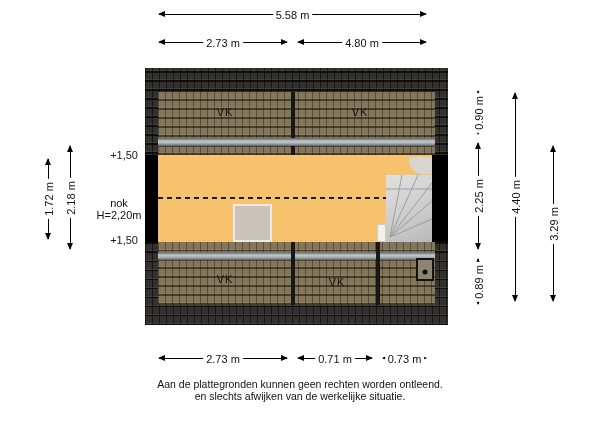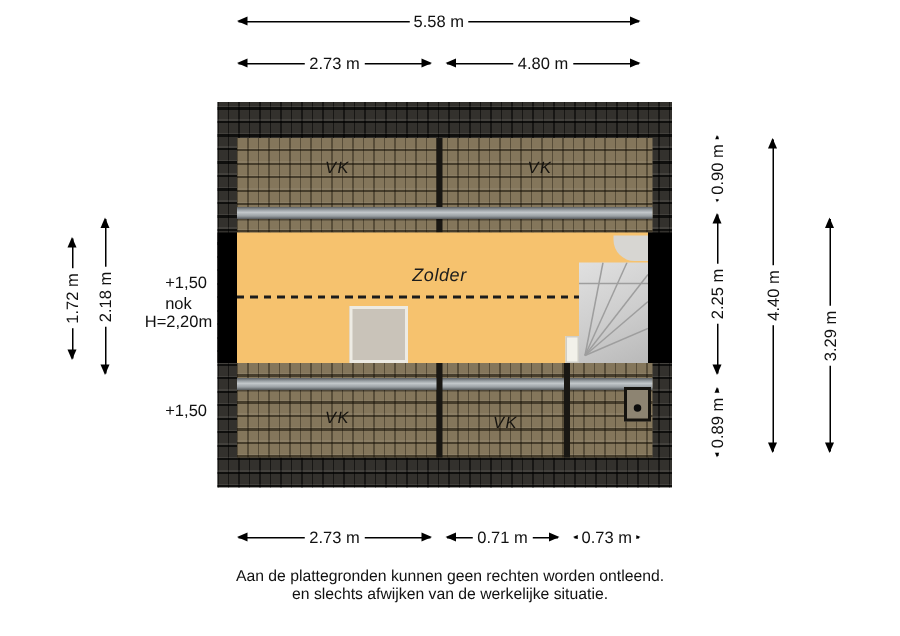--- a/index.html
+++ b/index.html
@@ -18,21 +18,21 @@
       repeating-linear-gradient(0deg, rgba(0,0,0,.70) 0 1.5px, rgba(255,255,255,.08) 1.5px 2.5px, rgba(0,0,0,0) 2.5px 9px),
       repeating-linear-gradient(90deg, rgba(0,0,0,.55) 0 1px, rgba(0,0,0,0) 1px 7px);
   }
   .tile-brown{
     background-color:var(--roof-light);
     background-image:
       repeating-linear-gradient(0deg, rgba(20,15,5,.55) 0 1.5px, rgba(255,255,255,.06) 1.5px 2.5px, rgba(0,0,0,0) 2.5px 9px),
       repeating-linear-gradient(90deg, rgba(20,15,5,.40) 0 1px, rgba(0,0,0,0) 1px 7px);
   }
   
-  #plan{position:absolute;left:145px;top:68px;width:303px;height:257px;font-style:italic;}
+  #plan{position:absolute;left:145px;top:68px;width:303px;height:257px;}
   .abs{position:absolute;}
   .gutter{
     height:8px;
     background:linear-gradient(180deg,#5d6164 0%,#9aa0a4 25%,#c2c7ca 45%,#9aa0a4 75%,#55595c 100%);
     box-shadow:0 1px 0 rgba(0,0,0,.4);
   }
   .divider{background:#191713;}
   .floor{background:var(--floor);}
   .wall{background:var(--wall);}
   .dashed{
@@ -59,21 +59,21 @@
   .dim-v .ln{position:absolute;top:1px;bottom:1px;left:6px;width:1px;background:#000;}
   .dim-v .at{position:absolute;top:0;left:3px;width:0;height:0;
     border-left:3.5px solid transparent;border-right:3.5px solid transparent;border-bottom:7px solid #000;}
   .dim-v .ab{position:absolute;bottom:0;left:3px;width:0;height:0;
     border-left:3.5px solid transparent;border-right:3.5px solid transparent;border-top:7px solid #000;}
   .lbl{position:absolute;left:50%;top:50%;transform:translate(-50%,-50%);
     background:#fff;padding:0 3px;font-size:11px;white-space:nowrap;color:#111;}
   .dim-v .lbl{transform:translate(-50%,-50%) rotate(-90deg);}
   
   .note{position:absolute;font-size:11px;color:#111;}
-  .note.right-align{text-align:right;margin-top:34px;}
+  .note.right-align{text-align:right;}
   .note.center{text-align:center;line-height:12px;}
   
   #disclaimer{position:absolute;left:0;top:378px;width:600px;text-align:center;
     font-size:10.5px;line-height:12px;color:#111;}
 </style>
 </head>
 <body>
 
 <div id="stage">
 
@@ -82,21 +82,20 @@
     <div class="abs tile-brown" style="left:13px;top:24px;width:277px;height:63px;"></div>
     <div class="abs divider" style="left:146px;top:24px;width:4px;height:63px;"></div>
     <div class="abs gutter" style="left:13px;top:70px;width:277px;"></div>
     <div class="abs vk" style="left:40px;top:38px;width:80px;">VK</div>
     <div class="abs vk" style="left:175px;top:38px;width:80px;">VK</div>
 
     <div class="abs floor" style="left:13px;top:87px;width:274px;height:87px;"></div>
     <div class="abs wall" style="left:0px;top:87px;width:13px;height:87px;"></div>
     <div class="abs wall" style="left:287px;top:87px;width:16px;height:87px;"></div>
     <div class="abs dashed" style="left:13px;top:129px;width:274px;"></div>
-    <div class="abs room-label" style="left:98px;top:108px;width:100px;">Zolder</div>
 
     <div class="abs greybox" style="left:88px;top:136px;width:35px;height:34px;"></div>
 
     <div class="abs stairs" style="left:241px;top:107px;width:46px;height:67px;">
       <svg width="46" height="67" viewBox="0 0 46 67">
         <g stroke="#9e9e9e" stroke-width="1" fill="none">
           <line x1="4" y1="62" x2="16" y2="0"></line>
           <line x1="4" y1="62" x2="32" y2="0"></line>
           <line x1="4" y1="62" x2="46" y2="8"></line>
           <line x1="4" y1="62" x2="46" y2="26"></line>

